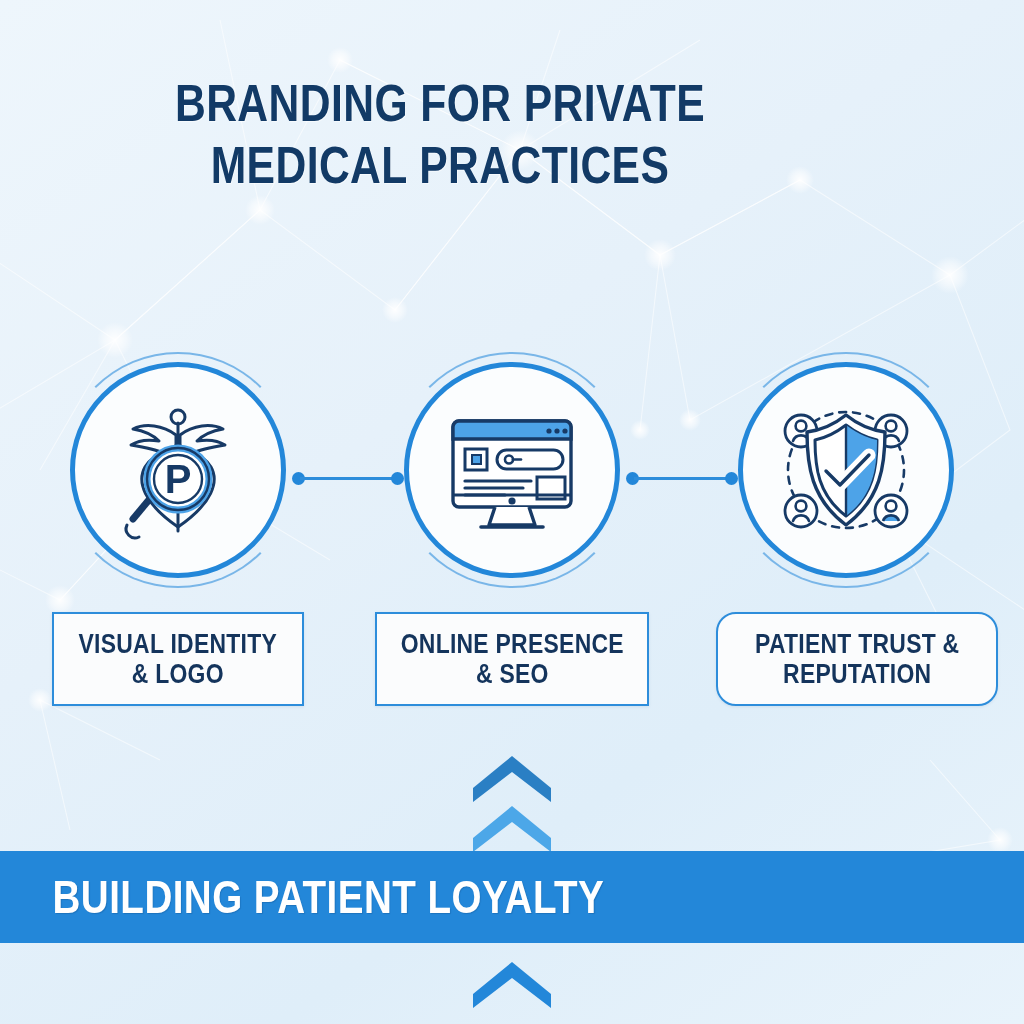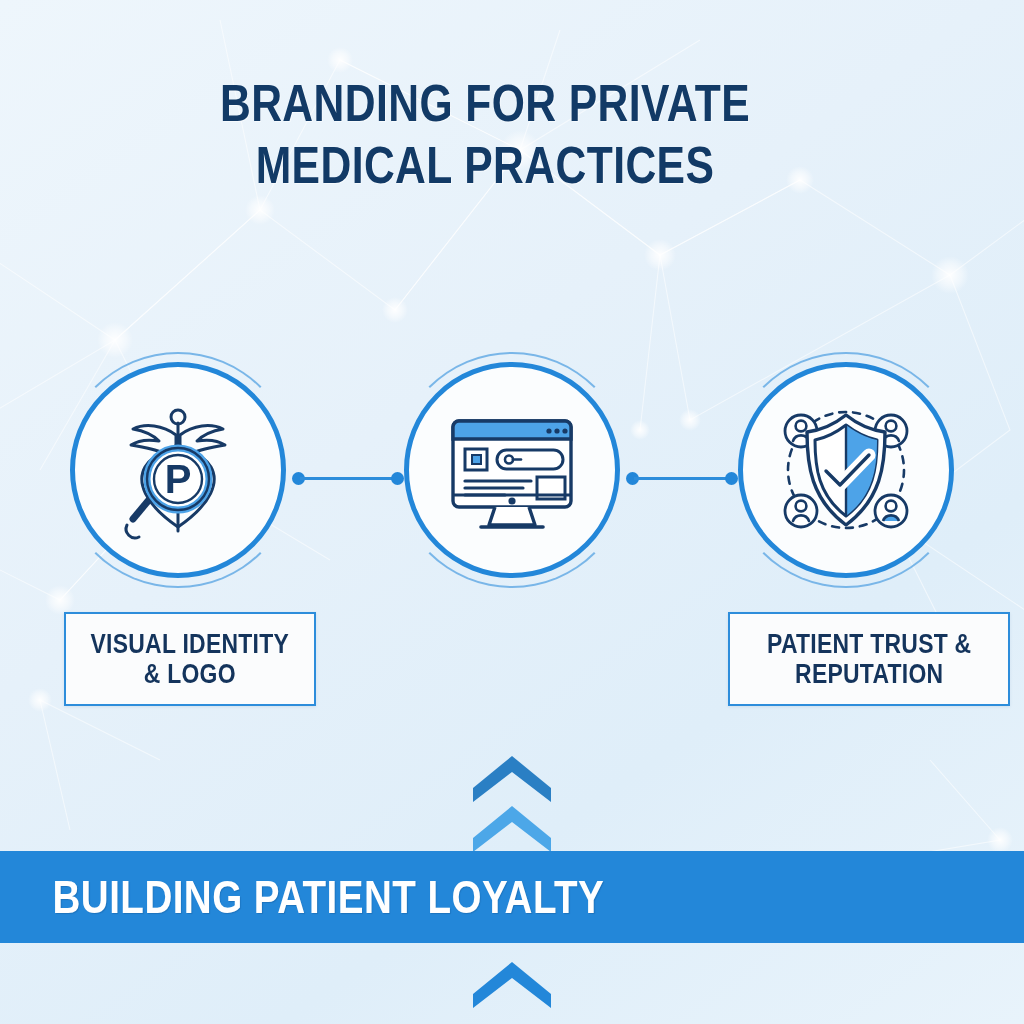--- a/index.html
+++ b/index.html
@@ -31,21 +31,20 @@
     pointer-events: none;
   }
 
   
   #title-block {
     position: absolute;
     top: 72px;
     left: 0;
     width: 880px;
     text-align: center;
-    margin-left: 45px;
   }
   .title-line {
     font-family: "Liberation Sans Narrow", "Liberation Sans", sans-serif;
     font-weight: bold;
     font-size: 52px;
     line-height: 62px;
     letter-spacing: 0.5px;
     color: #123a66;
     transform: scaleX(0.82);
     text-shadow: 1px 1px 0 rgba(255,255,255,0.55);
@@ -132,39 +131,39 @@
     border-radius: 50%;
     background: #2387d9;
   }
   .conn-dot.left { left: 0; }
   .conn-dot.right { right: 0; }
 
   
   #labels {
     position: absolute;
     top: 612px;
-    left: 12px;
+    left: 0;
     width: 816px;
     height: 110px;
   }
   .label-box {
     position: absolute;
     top: 0;
     height: 94px;
     background: #fbfcfd;
     border: 2px solid #2d8ddb;
     box-sizing: border-box;
     display: flex;
     align-items: center;
     justify-content: center;
     box-shadow: 0 1px 3px rgba(40,90,140,0.10);
   }
   .label-1 { left: 52px;  width: 252px; }
   .label-2 { left: 375px; width: 274px; }
-  .label-3 { left: 716px; width: 282px; }
+  .label-3 { left: 716px; width: 282px; border-radius: 20px; }
 
   .label-text {
     font-family: "Liberation Sans Narrow", "Liberation Sans", sans-serif;
     font-weight: bold;
     font-size: 27px;
     line-height: 30px;
     color: #14345c;
     text-align: center;
     transform: scaleX(0.85);
     white-space: pre-line;
@@ -397,20 +396,24 @@
         </div>
       </div>
     </div>
   </div>
 
   <div id="labels">
     <div class="label-box label-1">
       <div class="label-text">VISUAL IDENTITY
 &amp; LOGO</div>
     </div>
+    <div class="label-box label-2">
+      <div class="label-text">ONLINE PRESENCE
+&amp; SEO</div>
+    </div>
     <div class="label-box label-3">
       <div class="label-text">PATIENT TRUST &amp;
 REPUTATION</div>
     </div>
   </div>
 
   <div class="chevron-stack" id="chev-top">
     <svg class="chev" width="78" height="46" viewBox="0 0 78 46" xmlns="http://www.w3.org/2000/svg">
       <path d="M39 0 L78 32 L78 46 L39 16 L0 46 L0 32 Z" fill="#2a7fc4"></path>
     </svg>

